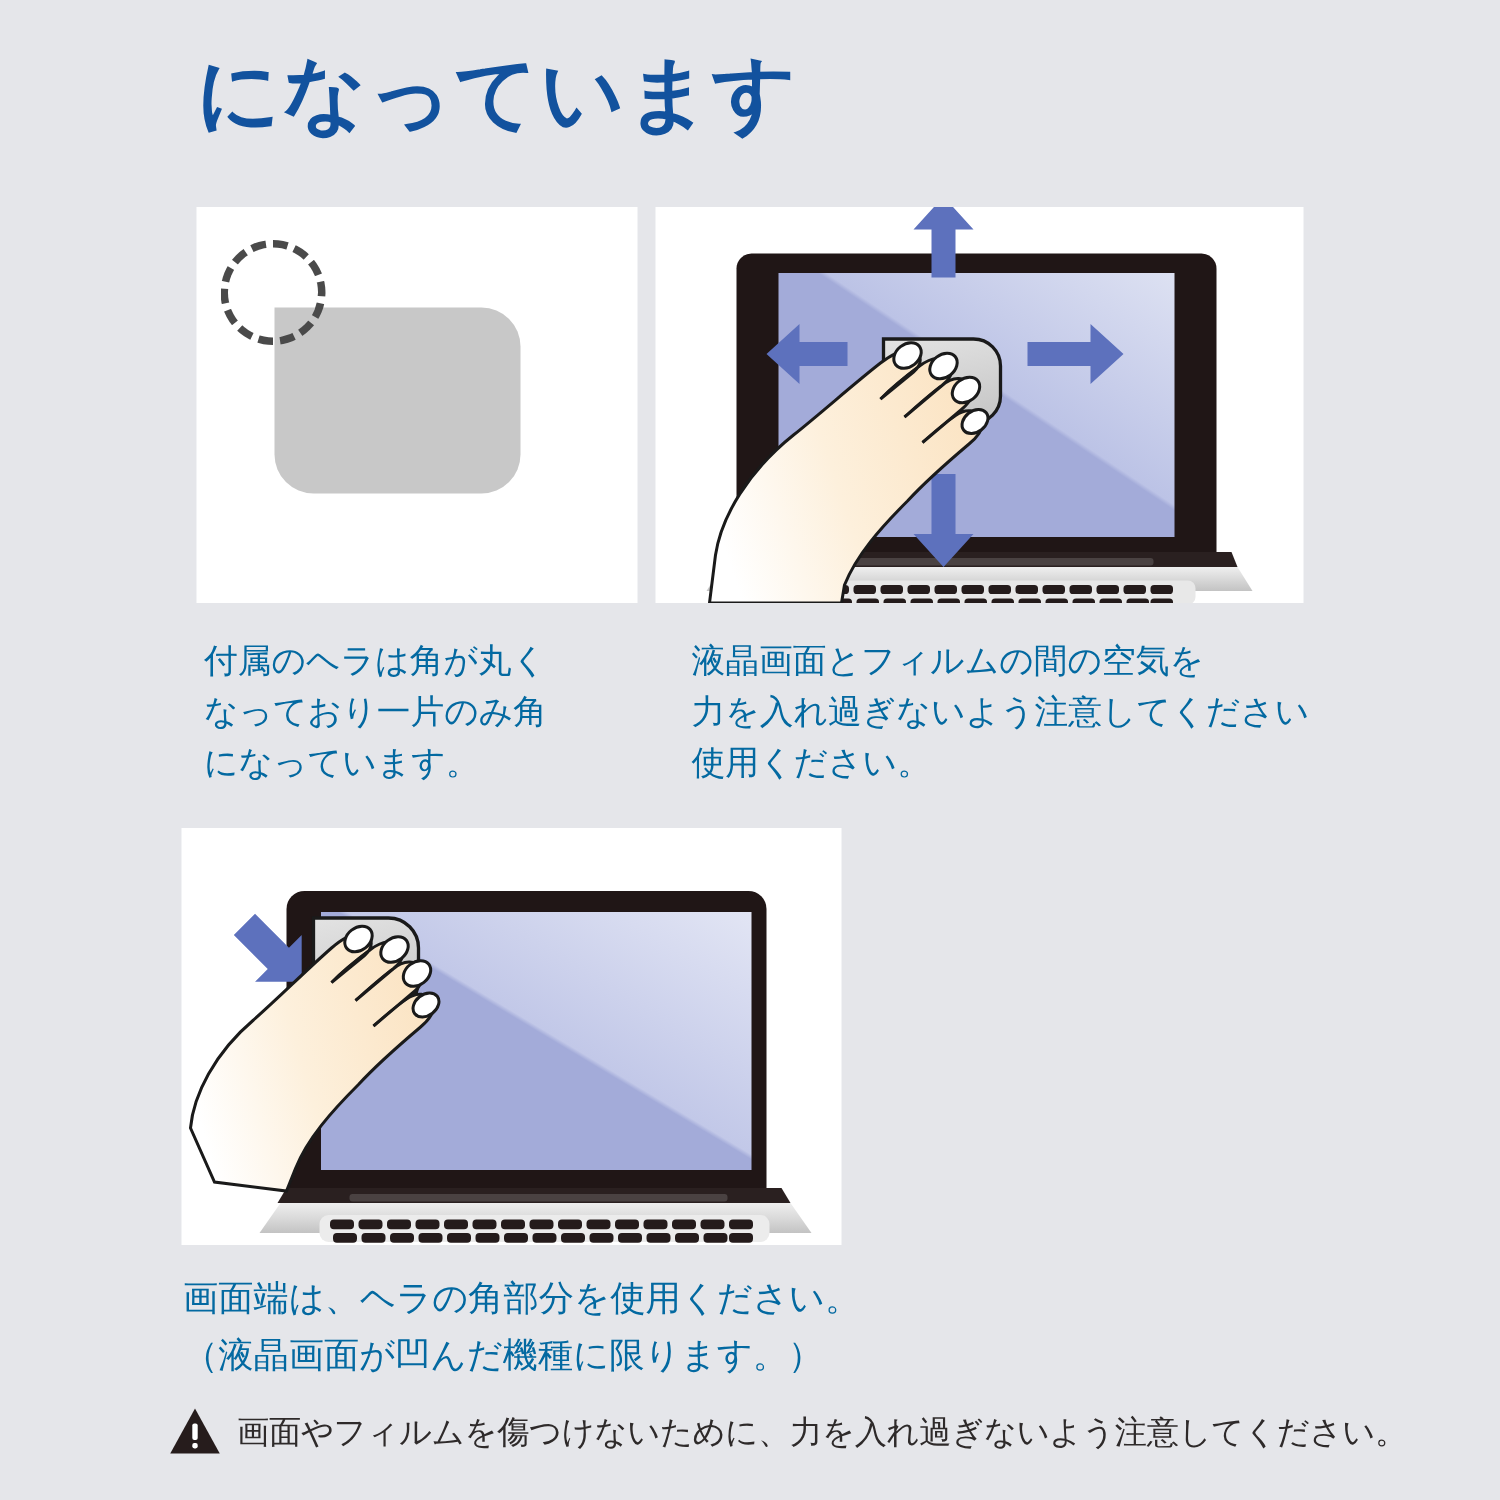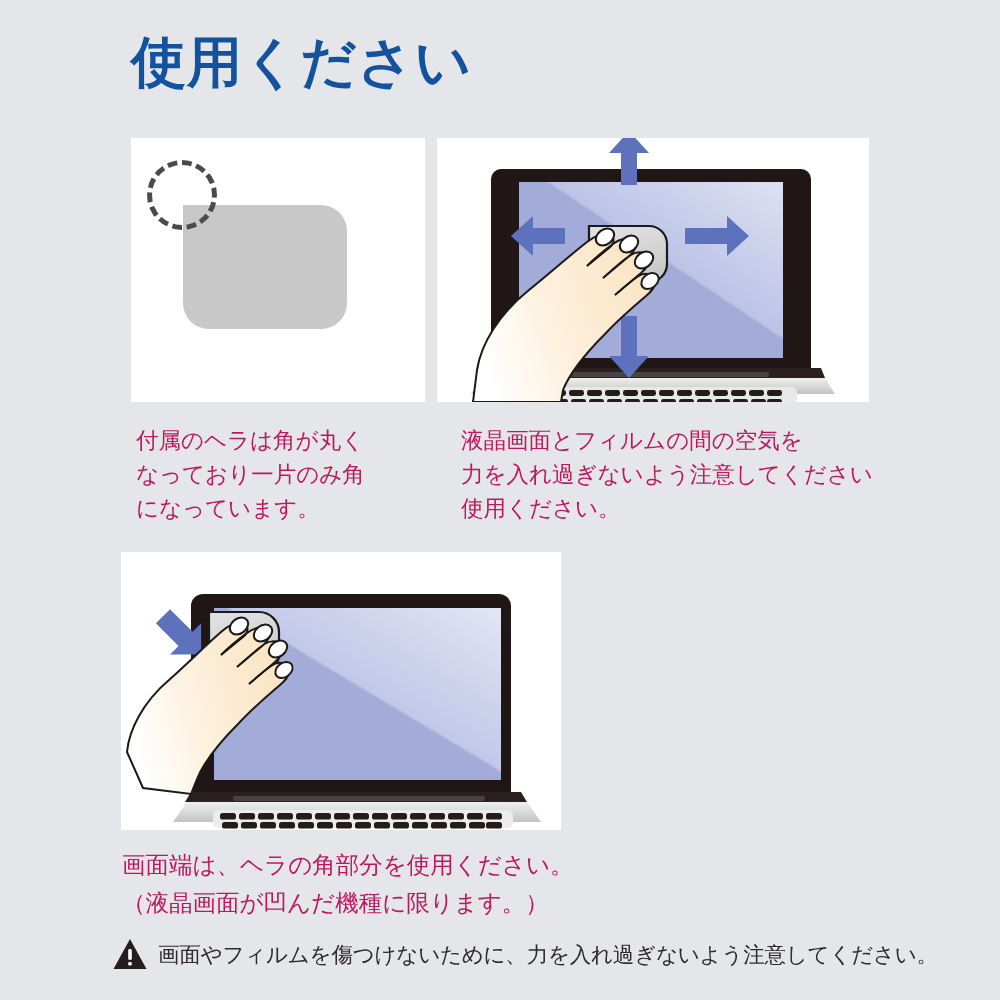--- a/index.html
+++ b/index.html
@@ -41,21 +41,21 @@
     background: #ffffff;
     overflow: hidden;
   }
   #panel-1 { left: 131px; top: 138px; width: 294px; height: 264px; }
   #panel-2 { left: 437px; top: 138px; width: 432px; height: 264px; }
   #panel-3 { left: 121px; top: 552px; width: 440px; height: 278px; }
 
   
   .caption {
     position: absolute;
-    color: #be185d;
+    color: #0369a1;
     font-size: 22.5px;
     line-height: 34px;
     letter-spacing: 0px;
     white-space: pre-line;
   }
   #caption-1 { left: 136px; top: 424px; width: 300px; }
   #caption-2 { left: 461px; top: 424px; width: 430px; }
   #caption-3 { left: 122px; top: 846px; width: 560px; font-size: 23.5px; line-height: 38px; }
 
   
@@ -108,21 +108,21 @@
     width: 100%;
     height: 100%;
     display: block;
   }
 </style>
 </head>
 <body>
 
 <div id="page">
 
-  <div class="title">使用ください</div>
+  <div class="title">になっています</div>
 
   <div class="panel" id="panel-1">
     <div class="hera-shape"></div>
     <div class="hera-circle"></div>
   </div>
 
   <div class="caption" id="caption-1">付属のヘラは角が丸く
 なっており一片のみ角
 になっています。</div>
 

